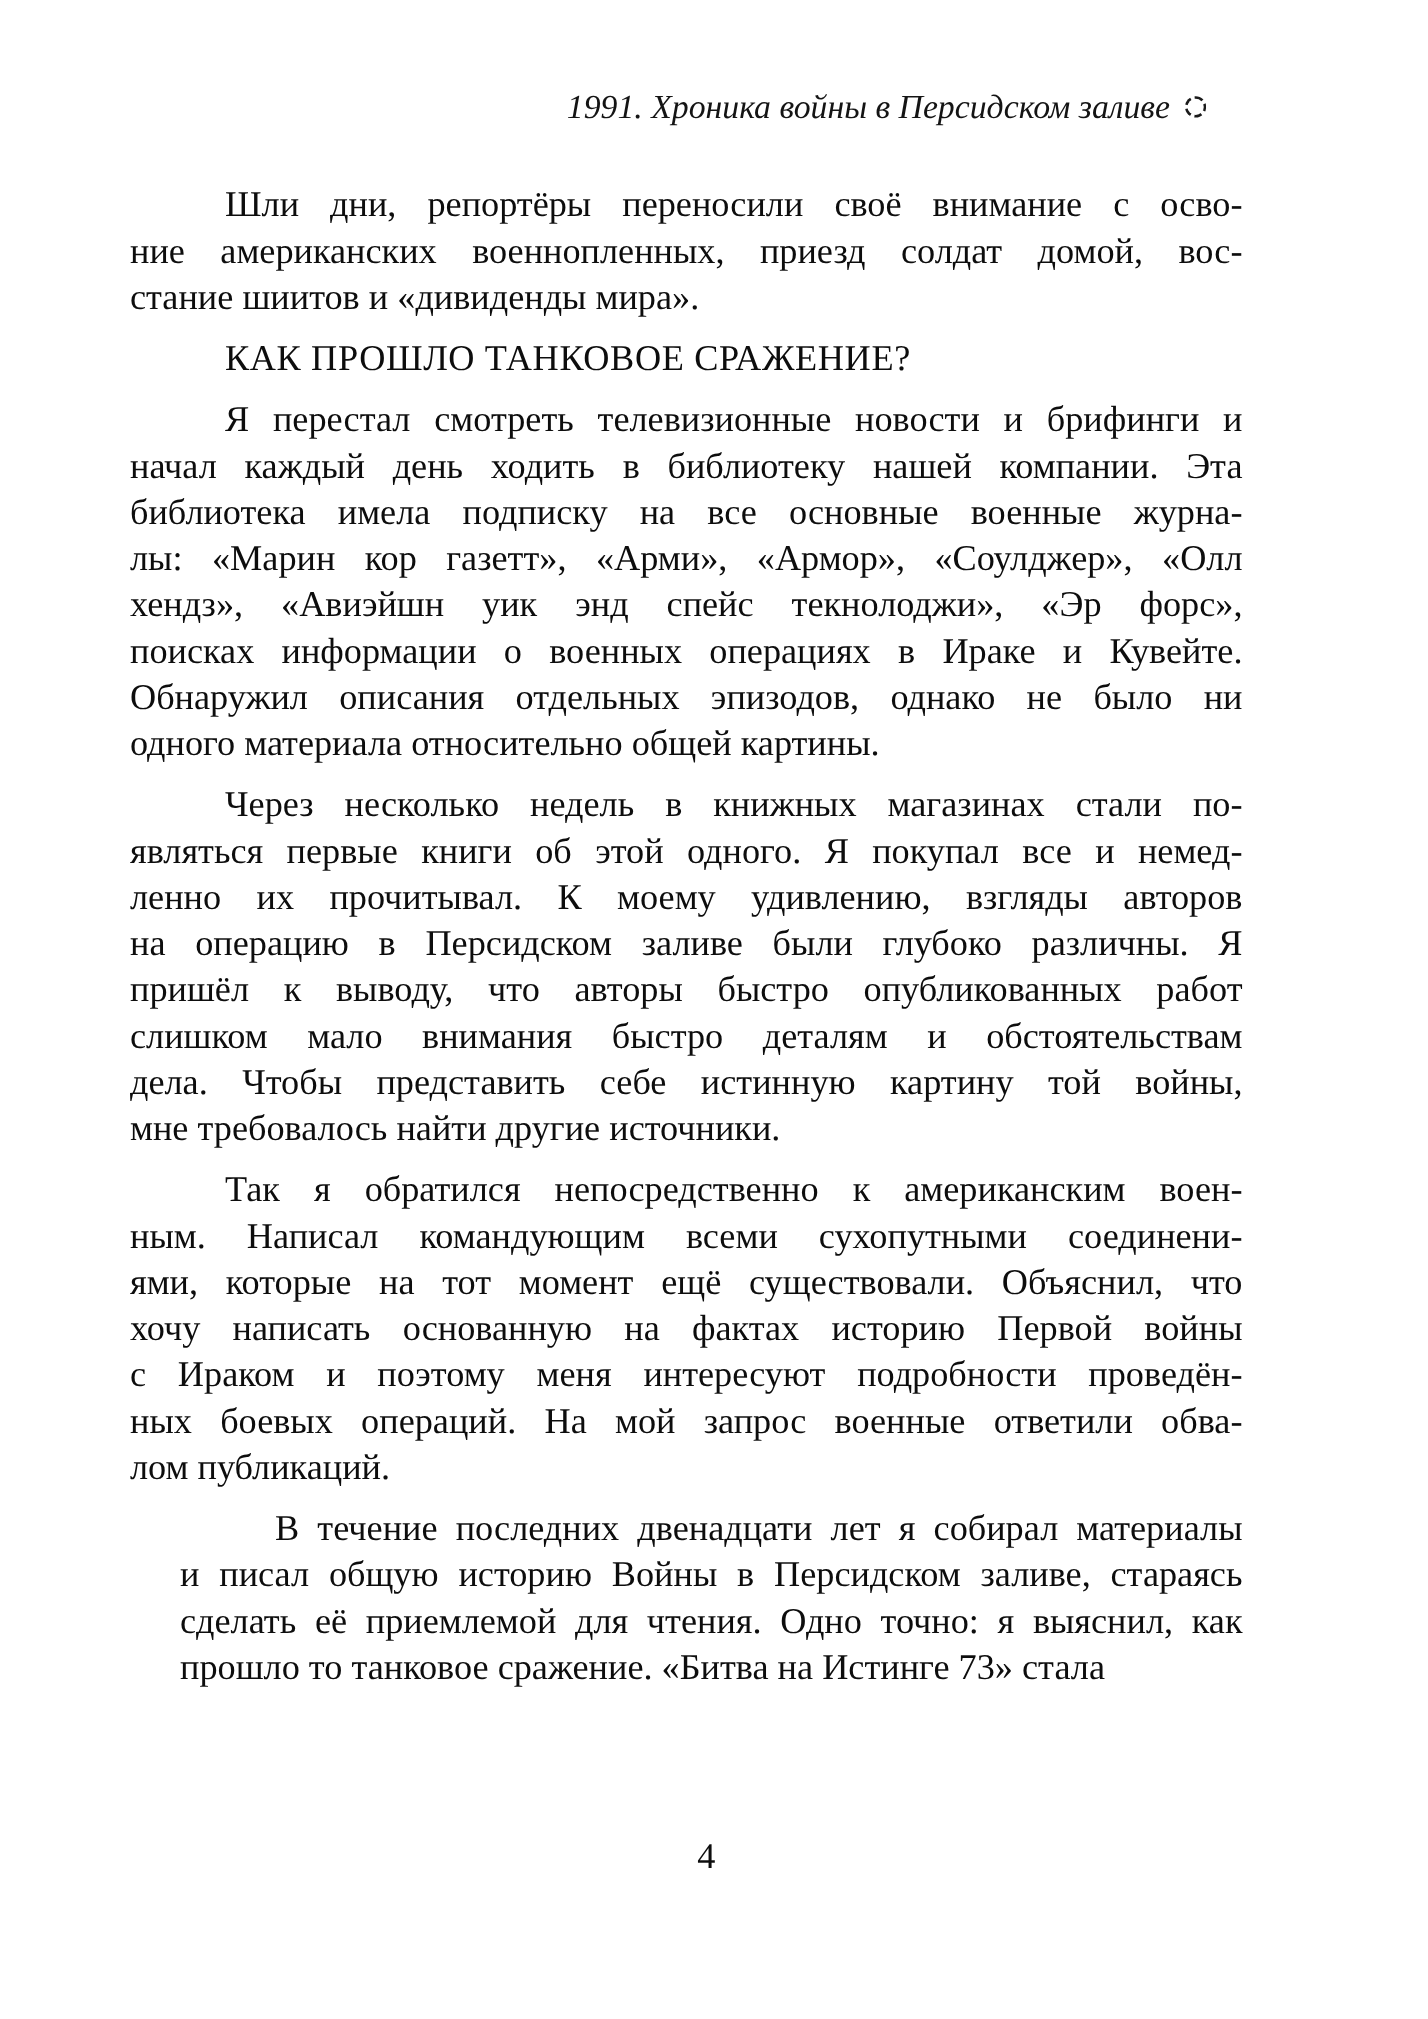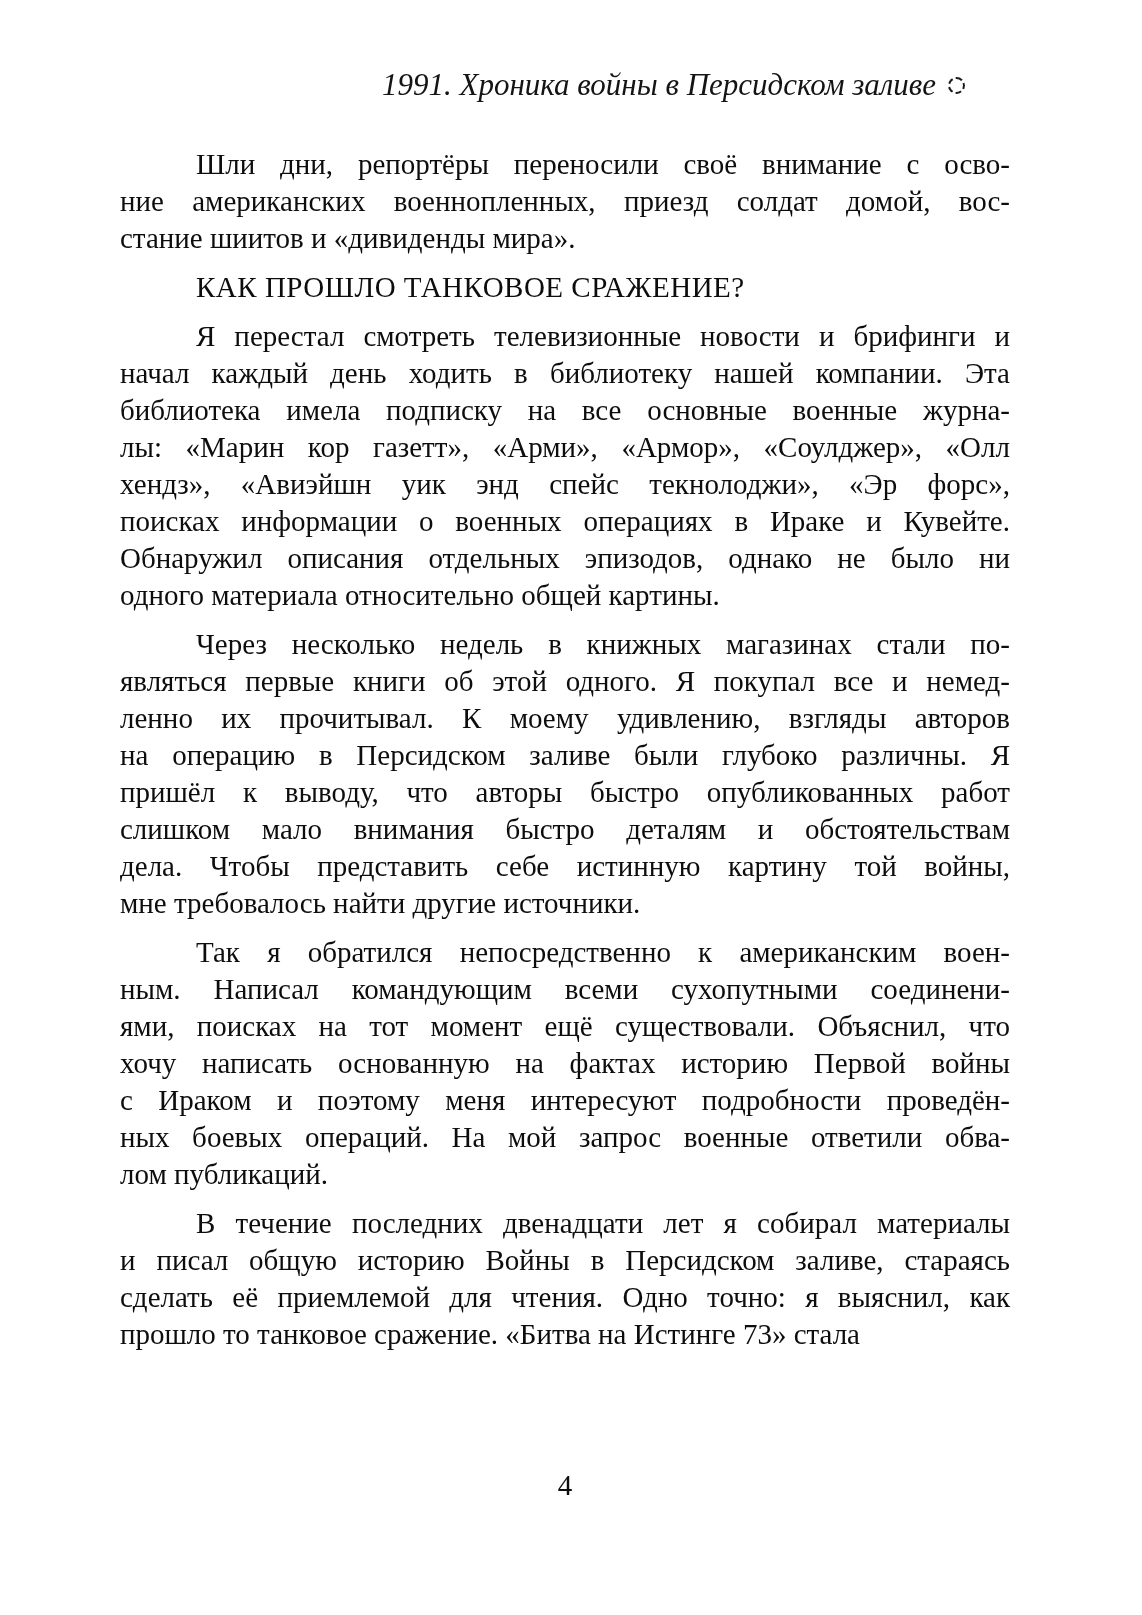--- a/index.html
+++ b/index.html
@@ -19,44 +19,44 @@
   .running-head {
     position: absolute;
     top: 70px;
     left: 120px;
     width: 845px;
     display: flex;
     justify-content: flex-end;
     align-items: center;
     gap: 12px;
     font-style: italic;
-    font-size: 31px;
+    font-size: 27px;
     line-height: 30px;
     color: #141414;
     white-space: nowrap;
   }
   .ornament {
     display: inline-block;
     width: 13px;
     height: 13px;
     border: 2.5px dashed #1a1a1a;
     border-radius: 50%;
     flex: 0 0 auto;
   }
   .text-block {
     position: absolute;
     top: 146px;
-    left: 120px;
+    left: 104px;
     width: 890px;
     font-size: 29px;
     line-height: 37px;
     color: #0d0d0d;
   }
   .block { margin: 0 0 12px 0; }
-  .block:last-child { margin-bottom: 0; }
+  .block:last-child { margin-bottom: 0; margin-left: 40px; }
   .line {
     text-align: justify;
     text-align-last: justify;
     -moz-text-align-last: justify;
     white-space: normal;
   }
   .line.first { text-indent: 76px; }
   .line.lastline {
     text-align-last: left;
     -moz-text-align-last: left;
@@ -112,21 +112,21 @@
         <div class="line">ленно их прочитывал. К моему удивлению, взгляды авторов</div>
         <div class="line">на операцию в Персидском заливе были глубоко различны. Я</div>
         <div class="line">пришёл к выводу, что авторы быстро опубликованных работ</div>
         <div class="line">слишком мало внимания быстро деталям и обстоятельствам</div>
         <div class="line">дела. Чтобы представить себе истинную картину той войны,</div>
         <div class="line lastline">мне требовалось найти другие источники.</div>
       </div>
       <div class="block p">
         <div class="line first">Так я обратился непосредственно к американским воен-</div>
         <div class="line">ным. Написал командующим всеми сухопутными соединени-</div>
-        <div class="line">ями, поисках на тот момент ещё существовали. Объяснил, что</div>
+        <div class="line">ями, которые на тот момент ещё существовали. Объяснил, что</div>
         <div class="line">хочу написать основанную на фактах историю Первой войны</div>
         <div class="line">с Ираком и поэтому меня интересуют подробности проведён-</div>
         <div class="line">ных боевых операций. На мой запрос военные ответили обва-</div>
         <div class="line lastline">лом публикаций.</div>
       </div>
       <div class="block p">
         <div class="line first">В течение последних двенадцати лет я собирал материалы</div>
         <div class="line">и писал общую историю Войны в Персидском заливе, стараясь</div>
         <div class="line">сделать её приемлемой для чтения. Одно точно: я выяснил, как</div>
         <div class="line lastline">прошло то танковое сражение. «Битва на Истинге 73» стала</div>

